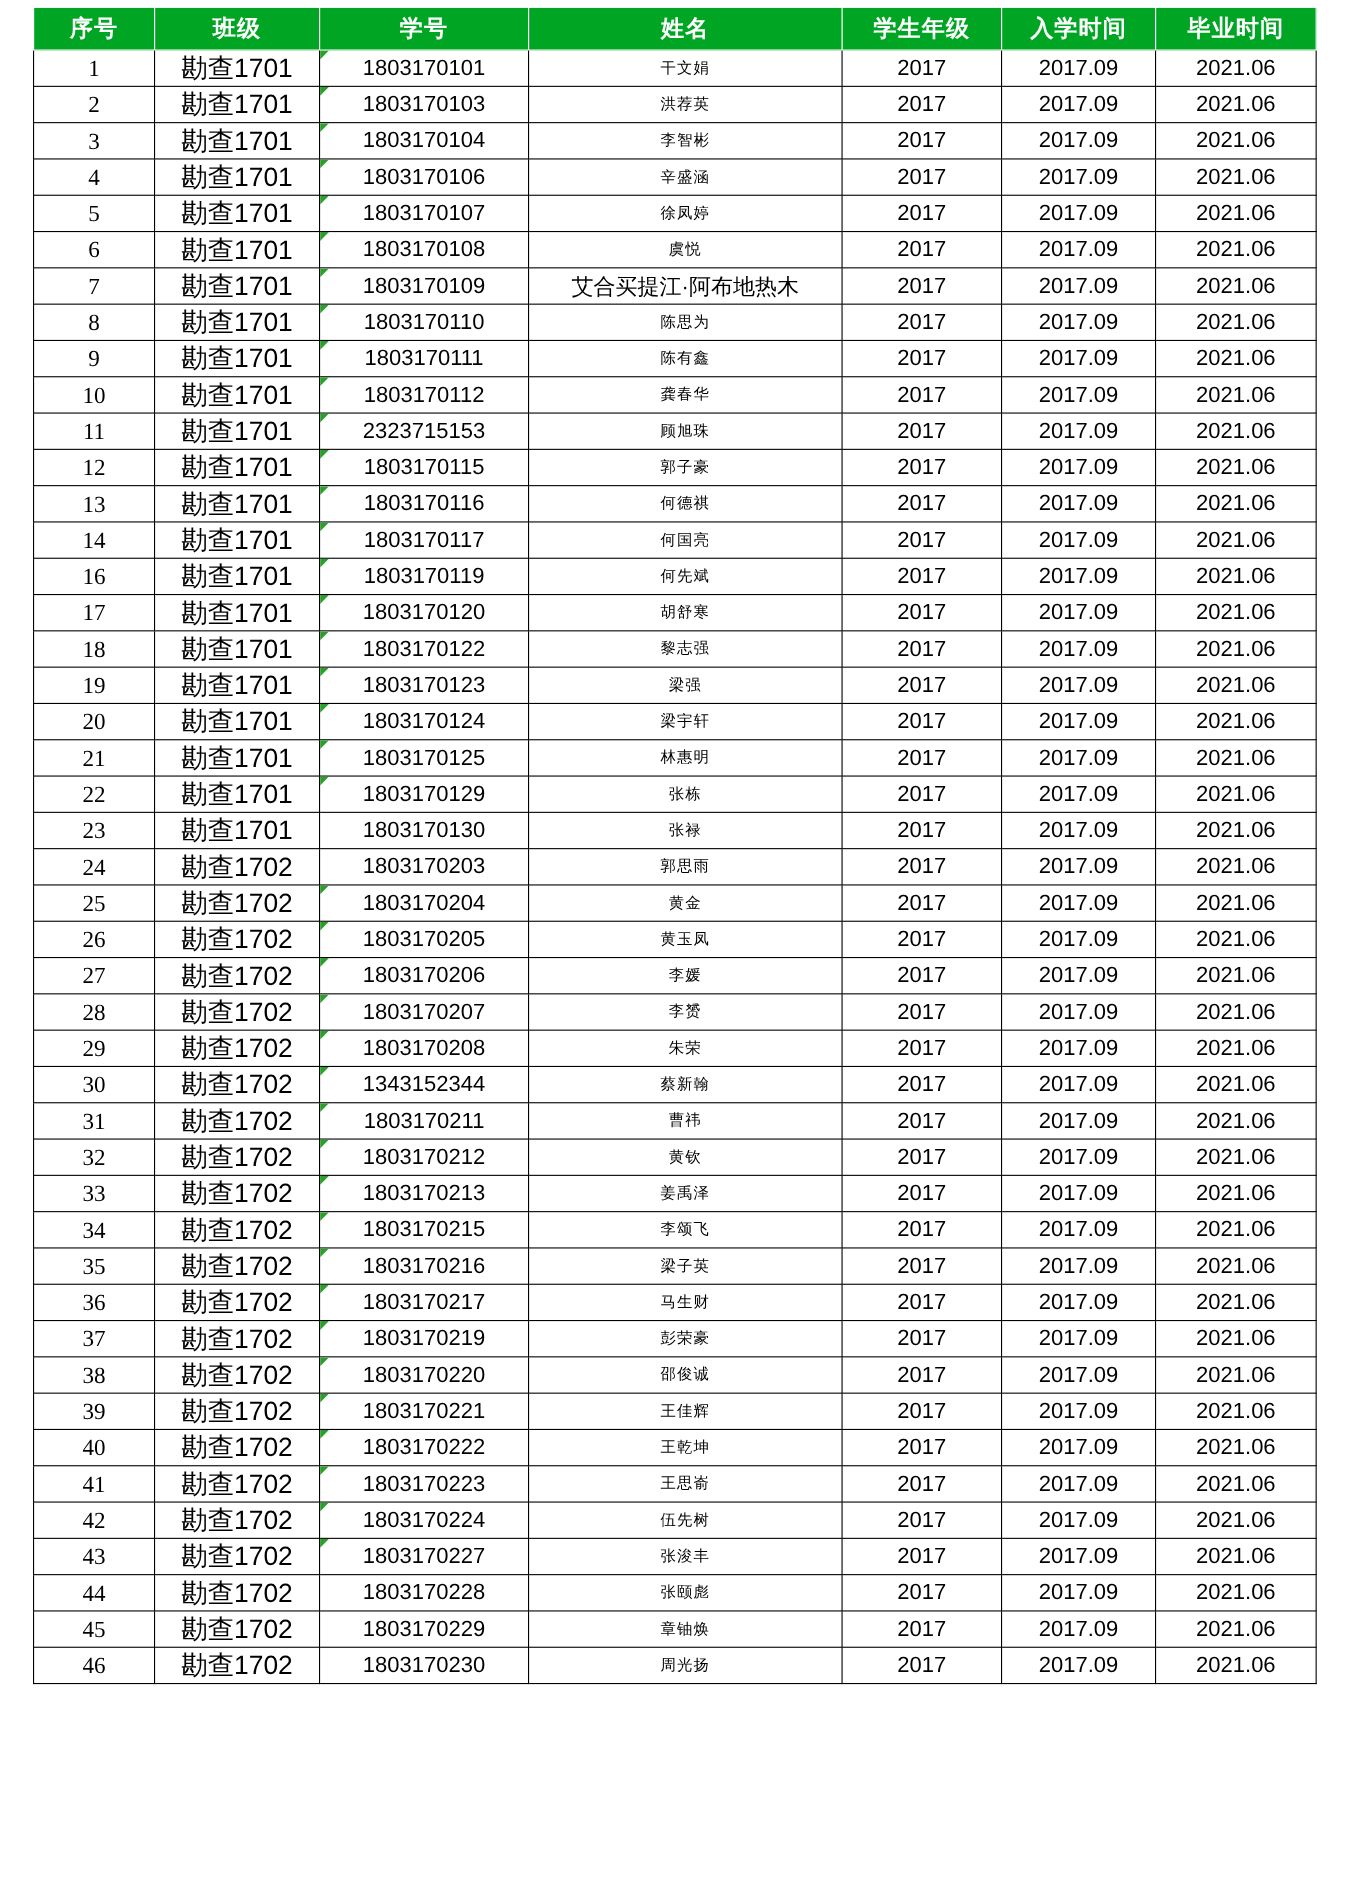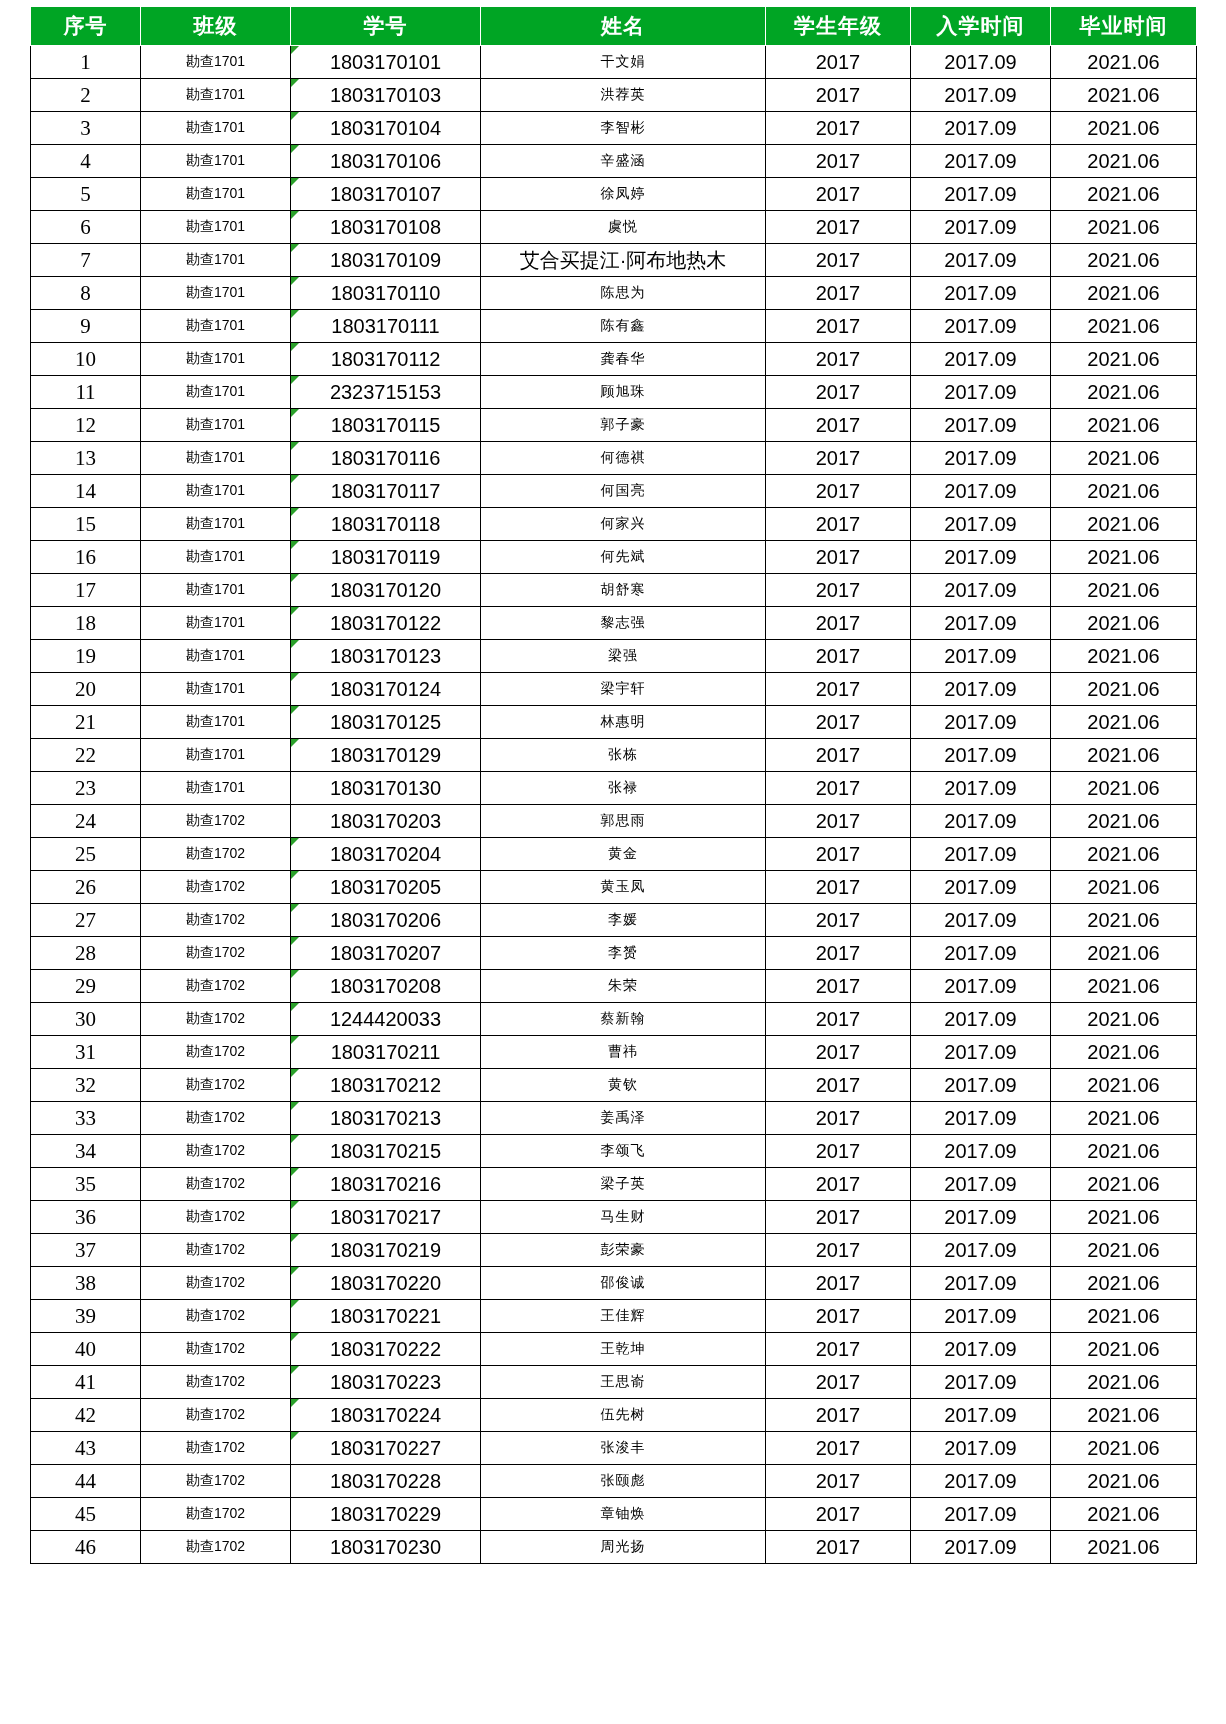--- a/index.html
+++ b/index.html
@@ -54,21 +54,21 @@
   }
   table.roster td.seq {
     font-family: "Liberation Serif", serif;
     font-size: 21px;
   }
   table.roster td.num {
     font-family: "Liberation Sans", sans-serif;
     font-size: 20px;
   }
   table.roster td.cn {
-    font-size: 14px;
+    font-size: 24px;
   }
   table.roster td.name {
     font-size: 14px;
     letter-spacing: 1px;
   }
   table.roster td.name.long {
     font-size: 20px;
     letter-spacing: 0;
   }
   
@@ -229,29 +229,20 @@
         <tr>
           <td class="seq">14</td>
           <td class="cn">勘查1701</td>
           <td class="num marker">1803170117</td>
           <td class="name">何国亮</td>
           <td class="num">2017</td>
           <td class="num">2017.09</td>
           <td class="num">2021.06</td>
         </tr>
         <tr>
-          <td class="seq">15</td>
-          <td class="cn">勘查1701</td>
-          <td class="num marker">1803170118</td>
-          <td class="name">何家兴</td>
-          <td class="num">2017</td>
-          <td class="num">2017.09</td>
-          <td class="num">2021.06</td>
-        </tr>
-        <tr>
           <td class="seq">16</td>
           <td class="cn">勘查1701</td>
           <td class="num marker">1803170119</td>
           <td class="name">何先斌</td>
           <td class="num">2017</td>
           <td class="num">2017.09</td>
           <td class="num">2021.06</td>
         </tr>
         <tr>
           <td class="seq">17</td>
@@ -366,21 +357,21 @@
           <td class="cn">勘查1702</td>
           <td class="num marker">1803170208</td>
           <td class="name">朱荣</td>
           <td class="num">2017</td>
           <td class="num">2017.09</td>
           <td class="num">2021.06</td>
         </tr>
         <tr>
           <td class="seq">30</td>
           <td class="cn">勘查1702</td>
-          <td class="num marker">1244420033</td>
+          <td class="num marker">1343152344</td>
           <td class="name">蔡新翰</td>
           <td class="num">2017</td>
           <td class="num">2017.09</td>
           <td class="num">2021.06</td>
         </tr>
         <tr>
           <td class="seq">31</td>
           <td class="cn">勘查1702</td>
           <td class="num marker">1803170211</td>
           <td class="name">曹祎</td>

